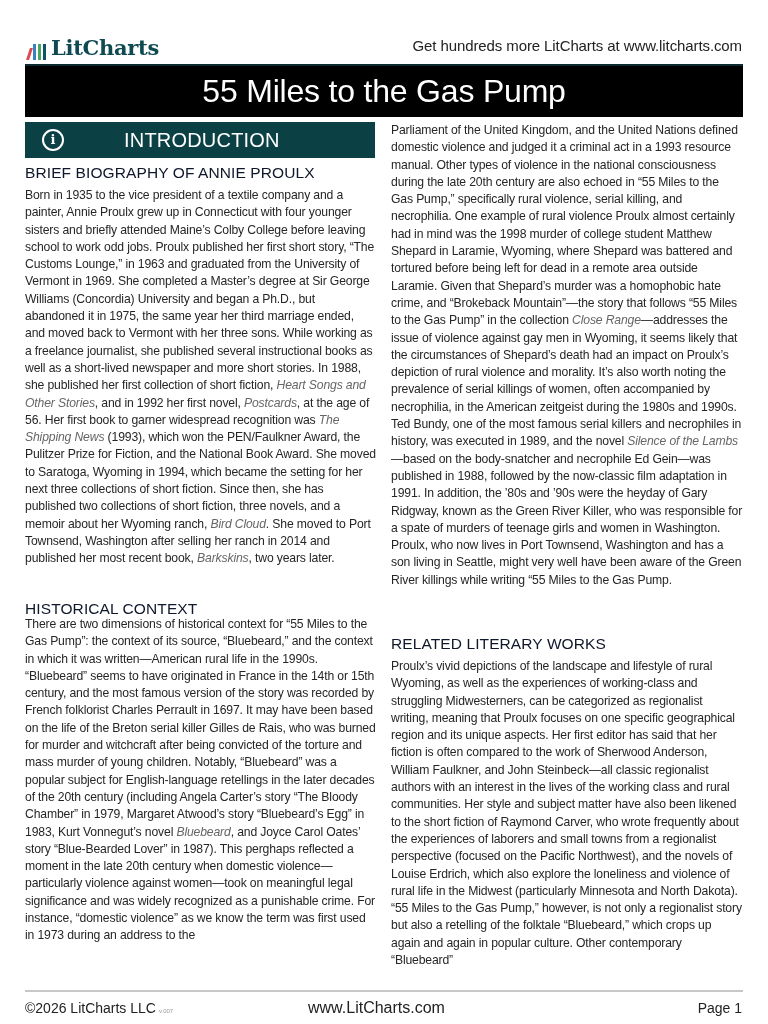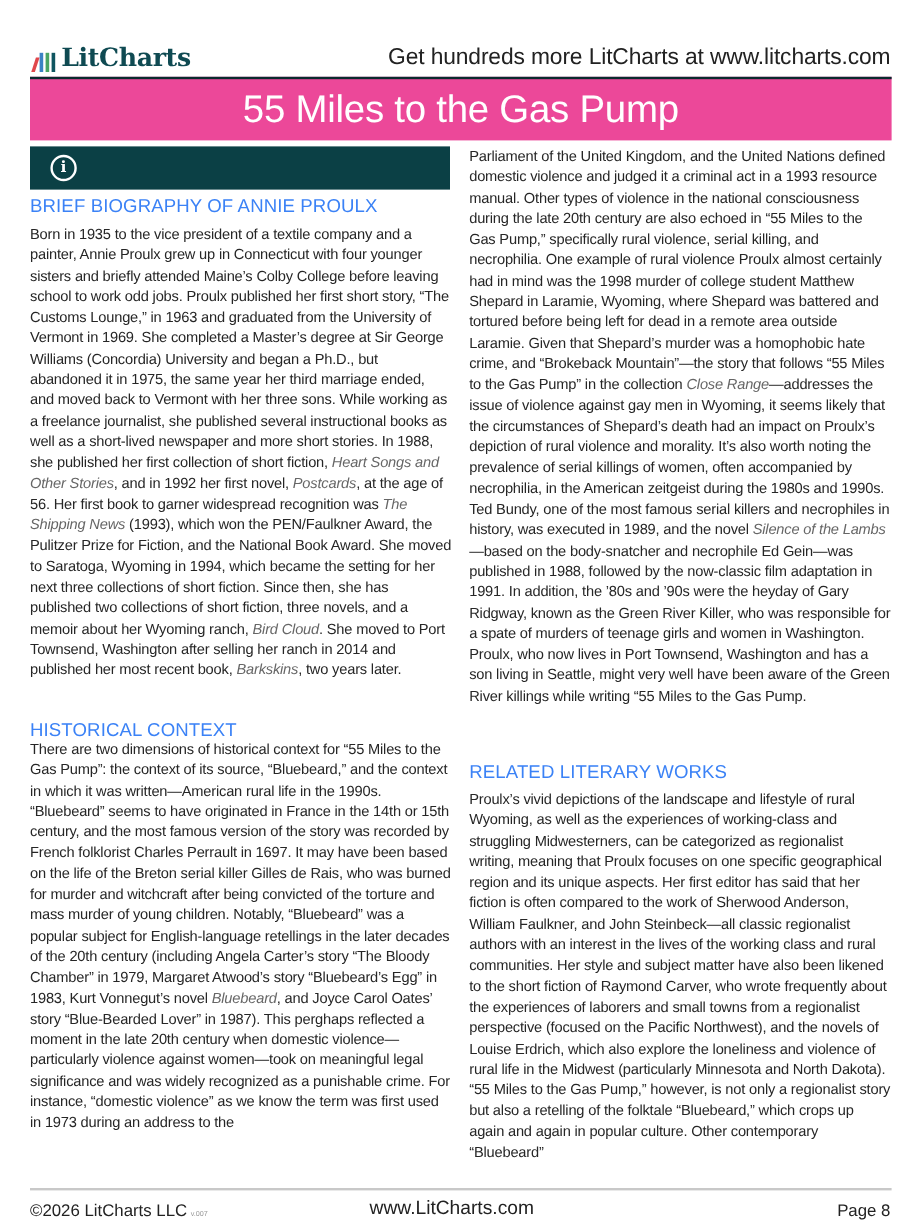--- a/index.html
+++ b/index.html
@@ -16,45 +16,45 @@
   .logo-bars .b1 { background: #e0474c; height: 12px; transform: skewX(-18deg); }
   .logo-bars .b2 { background: #3b82c4; height: 16px; }
   .logo-bars .b3 { background: #4aa564; height: 16px; }
   .logo-bars .b4 { background: #0f5560; height: 16px; margin-right: 0; }
   .logo-text {
     font-family: "DejaVu Serif", serif; font-weight: bold; font-size: 21px;
     color: #0f4a52; letter-spacing: -0.3px;
   }
   .tagline {
     position: absolute; right: 26px; top: 37px;
-    font-size: 19px; color: #222; letter-spacing: -0.1px;
+    font-size: 15px; color: #222; letter-spacing: -0.1px;
   }
   .title-bar {
     position: absolute; left: 25px; top: 64px; width: 718px; height: 53px;
-    background: #ec4899; display: flex; align-items: center; justify-content: center;
+    background: #000000; display: flex; align-items: center; justify-content: center;
     border-top: 2px solid #0a2a2e;
     box-sizing: border-box;
   }
   .title-bar h1 {
     margin: 0; font-weight: normal; color: #ffffff; font-size: 32px; letter-spacing: -0.2px;
   }
   .section-bar {
     position: absolute; left: 25px; top: 122px; width: 350px; height: 36px;
     background: #0b4045; display: flex; align-items: center;
   }
   .info-icon {
     width: 18px; height: 18px; border: 2.5px solid #fff; border-radius: 50%;
     color: #fff; font-family: "DejaVu Serif", serif; font-weight: bold;
     font-size: 13px; line-height: 18px; text-align: center; margin-left: 17px;
   }
   .section-bar .sec-title {
     color: #ffffff; font-size: 20px; margin-left: 60px; letter-spacing: 0.2px;
   }
   h2 {
-    position: absolute; margin: 0; font-weight: normal; font-size: 15.5px; color: #3b82f6;
+    position: absolute; margin: 0; font-weight: normal; font-size: 15.5px; color: #0f172a;
     letter-spacing: 0.1px;
   }
   p.body {
     position: absolute; margin: 0; font-size: 12.2px; line-height: 17.3px; color: #262626;
     letter-spacing: -0.15px;
   }
   p.body em { color: #666; }
   .footer-line {
     position: absolute; left: 25px; top: 990px; width: 718px; height: 2px; background: #c8c8c8;
   }
@@ -76,20 +76,21 @@
   <span class="logo-text">LitCharts</span>
 </div>
 <div class="tagline">Get hundreds more LitCharts at www.litcharts.com</div>
 
 <div class="title-bar">
   <h1>55 Miles to the Gas Pump</h1>
 </div>
 
 <div class="section-bar">
   <div class="info-icon">i</div>
+  <span class="sec-title">INTRODUCTION</span>
 </div>
 
 <h2 style="left:25px; top:164px;">BRIEF BIOGRAPHY OF ANNIE PROULX</h2>
 <p class="body" style="left:25px; top:187px; width:352px;">
   <span>Born in 1935 to the vice president of a textile company and a painter, Annie Proulx grew up in Connecticut with four younger sisters and briefly attended Maine’s Colby College before leaving school to work odd jobs. Proulx published her first short story, “The Customs Lounge,” in 1963 and graduated from the University of Vermont in 1969. She completed a Master’s degree at Sir George Williams (Concordia) University and began a Ph.D., but abandoned it in 1975, the same year her third marriage ended, and moved back to Vermont with her three sons. While working as a freelance journalist, she published several instructional books as well as a short-lived newspaper and more short stories. In 1988, she published her first collection of short fiction, </span><em>Heart Songs and Other Stories</em><span>, and in 1992 her first novel, </span><em>Postcards</em><span>, at the age of 56. Her first book to garner widespread recognition was </span><em>The Shipping News</em><span> (1993), which won the PEN/Faulkner Award, the Pulitzer Prize for Fiction, and the National Book Award. She moved to Saratoga, Wyoming in 1994, which became the setting for her next three collections of short fiction. Since then, she has published two collections of short fiction, three novels, and a memoir about her Wyoming ranch, </span><em>Bird Cloud</em><span>. She moved to Port Townsend, Washington after selling her ranch in 2014 and published her most recent book, </span><em>Barkskins</em><span>, two years later.</span>
 </p>
 
 <h2 style="left:25px; top:600px;text-align:right;">HISTORICAL CONTEXT</h2>
 <p class="body" style="left:25px; top:616px; width:352px;">
   <span>There are two dimensions of historical context for “55 Miles to the Gas Pump”: the context of its source, “Bluebeard,” and the context in which it was written—American rural life in the 1990s. “Bluebeard” seems to have originated in France in the 14th or 15th century, and the most famous version of the story was recorded by French folklorist Charles Perrault in 1697. It may have been based on the life of the Breton serial killer Gilles de Rais, who was burned for murder and witchcraft after being convicted of the torture and mass murder of young children. Notably, “Bluebeard” was a popular subject for English-language retellings in the later decades of the 20th century (including Angela Carter’s story “The Bloody Chamber” in 1979, Margaret Atwood’s story “Bluebeard’s Egg” in 1983, Kurt Vonnegut’s novel </span><em>Bluebeard</em><span>, and Joyce Carol Oates’ story “Blue-Bearded Lover” in 1987). This perghaps reflected a moment in the late 20th century when domestic violence—particularly violence against women—took on meaningful legal significance and was widely recognized as a punishable crime. For instance, “domestic violence” as we know the term was first used in 1973 during an address to the</span>
@@ -100,13 +101,13 @@
 </p>
 
 <h2 style="left:391px; top:635px;">RELATED LITERARY WORKS</h2>
 <p class="body" style="left:391px; top:658px; width:352px;">Proulx’s vivid depictions of the landscape and lifestyle of rural Wyoming, as well as the experiences of working-class and struggling Midwesterners, can be categorized as regionalist writing, meaning that Proulx focuses on one specific geographical region and its unique aspects. Her first editor has said that her fiction is often compared to the work of Sherwood Anderson, William Faulkner, and John Steinbeck—all classic regionalist authors with an interest in the lives of the working class and rural communities. Her style and subject matter have also been likened to the short fiction of Raymond Carver, who wrote frequently about the experiences of laborers and small towns from a regionalist perspective (focused on the Pacific Northwest), and the novels of Louise Erdrich, which also explore the loneliness and violence of rural life in the Midwest (particularly Minnesota and North Dakota). “55 Miles to the Gas Pump,” however, is not only a regionalist story but also a retelling of the folktale “Bluebeard,” which crops up again and again in popular culture. Other contemporary “Bluebeard”</p>
 
 <div class="footer-line"></div>
 <div class="footer-left">
   <span>©2026 LitCharts LLC</span><span class="ver">v.007</span>
 </div>
 <div class="footer-center">www.LitCharts.com</div>
-<div class="footer-right">Page 8</div>
+<div class="footer-right">Page 1</div>
 
 </body></html>

